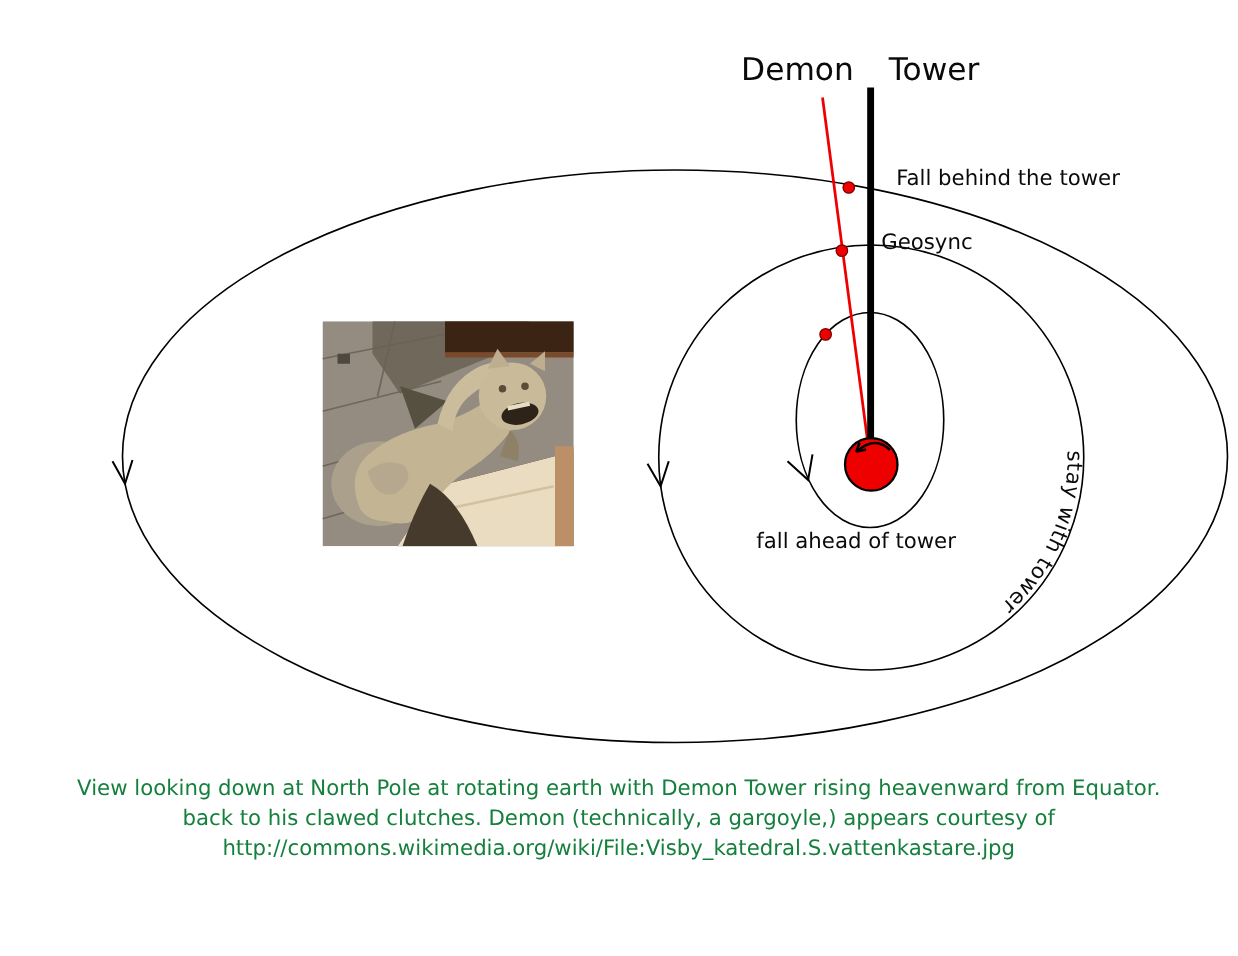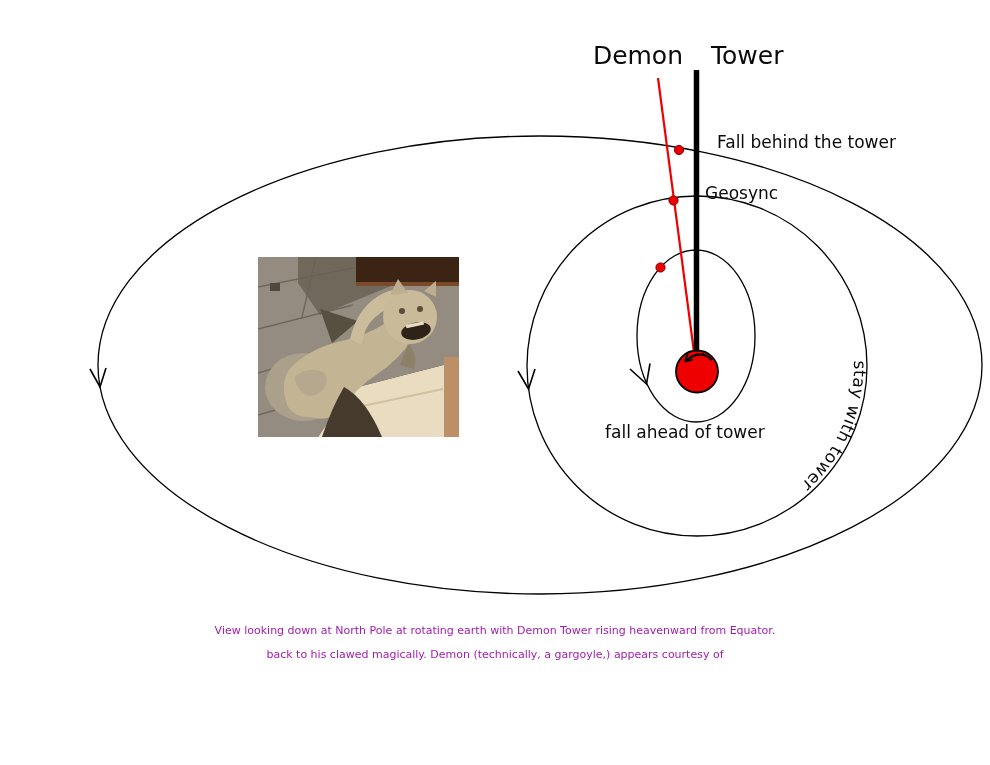--- a/index.html
+++ b/index.html
@@ -1,21 +1,21 @@
 <!DOCTYPE html>
 <html><head>
 <meta charset="utf-8">
 <style>
   html,body{margin:0;padding:0;background:#ffffff;}
   .stage{position:relative;width:990px;height:765px;background:#ffffff;overflow:hidden;
          font-family:"DejaVu Sans",sans-serif;margin-top:12px;}
   .stage svg{position:absolute;left:0;top:0;}
   svg text{fill:#0a0a0a;font-family:"DejaVu Sans",sans-serif;}
   .caption{position:absolute;left:0;top:607px;width:990px;text-align:center;
-           font-size:11px;line-height:24px;color:#a21caf;}
+           font-size:17px;line-height:24px;color:#15803d;}
   .caption div{white-space:nowrap;}
 </style>
 </head>
 <body>
 
 <div class="stage">
 
   <svg width="990" height="765" viewBox="0 0 990 765">
     <defs>
       <path id="stayPath" d="M 853.9 348.5 A 157 157 0 0 1 784.8 484.2" fill="none"></path>
@@ -85,15 +85,16 @@
     <text x="717" y="136" font-size="17">Fall behind the tower</text>
     <text x="705" y="187" font-size="17">Geosync</text>
     <text x="605" y="426" font-size="17">fall ahead of tower</text>
     <text font-size="17" letter-spacing="0.5">
       <textPath href="#stayPath">stay with tower</textPath>
     </text>
   </svg>
 
   <div class="caption">
     <div>View looking down at North Pole at rotating earth with Demon Tower rising heavenward from Equator.</div>
-    <div>back to his clawed magically. Demon (technically, a gargoyle,) appears courtesy of</div>
+    <div>back to his clawed clutches. Demon (technically, a gargoyle,) appears courtesy of</div>
+    <div>http://commons.wikimedia.org/wiki/File:Visby_katedral.S.vattenkastare.jpg</div>
   </div>
 </div>
 
 </body></html>

